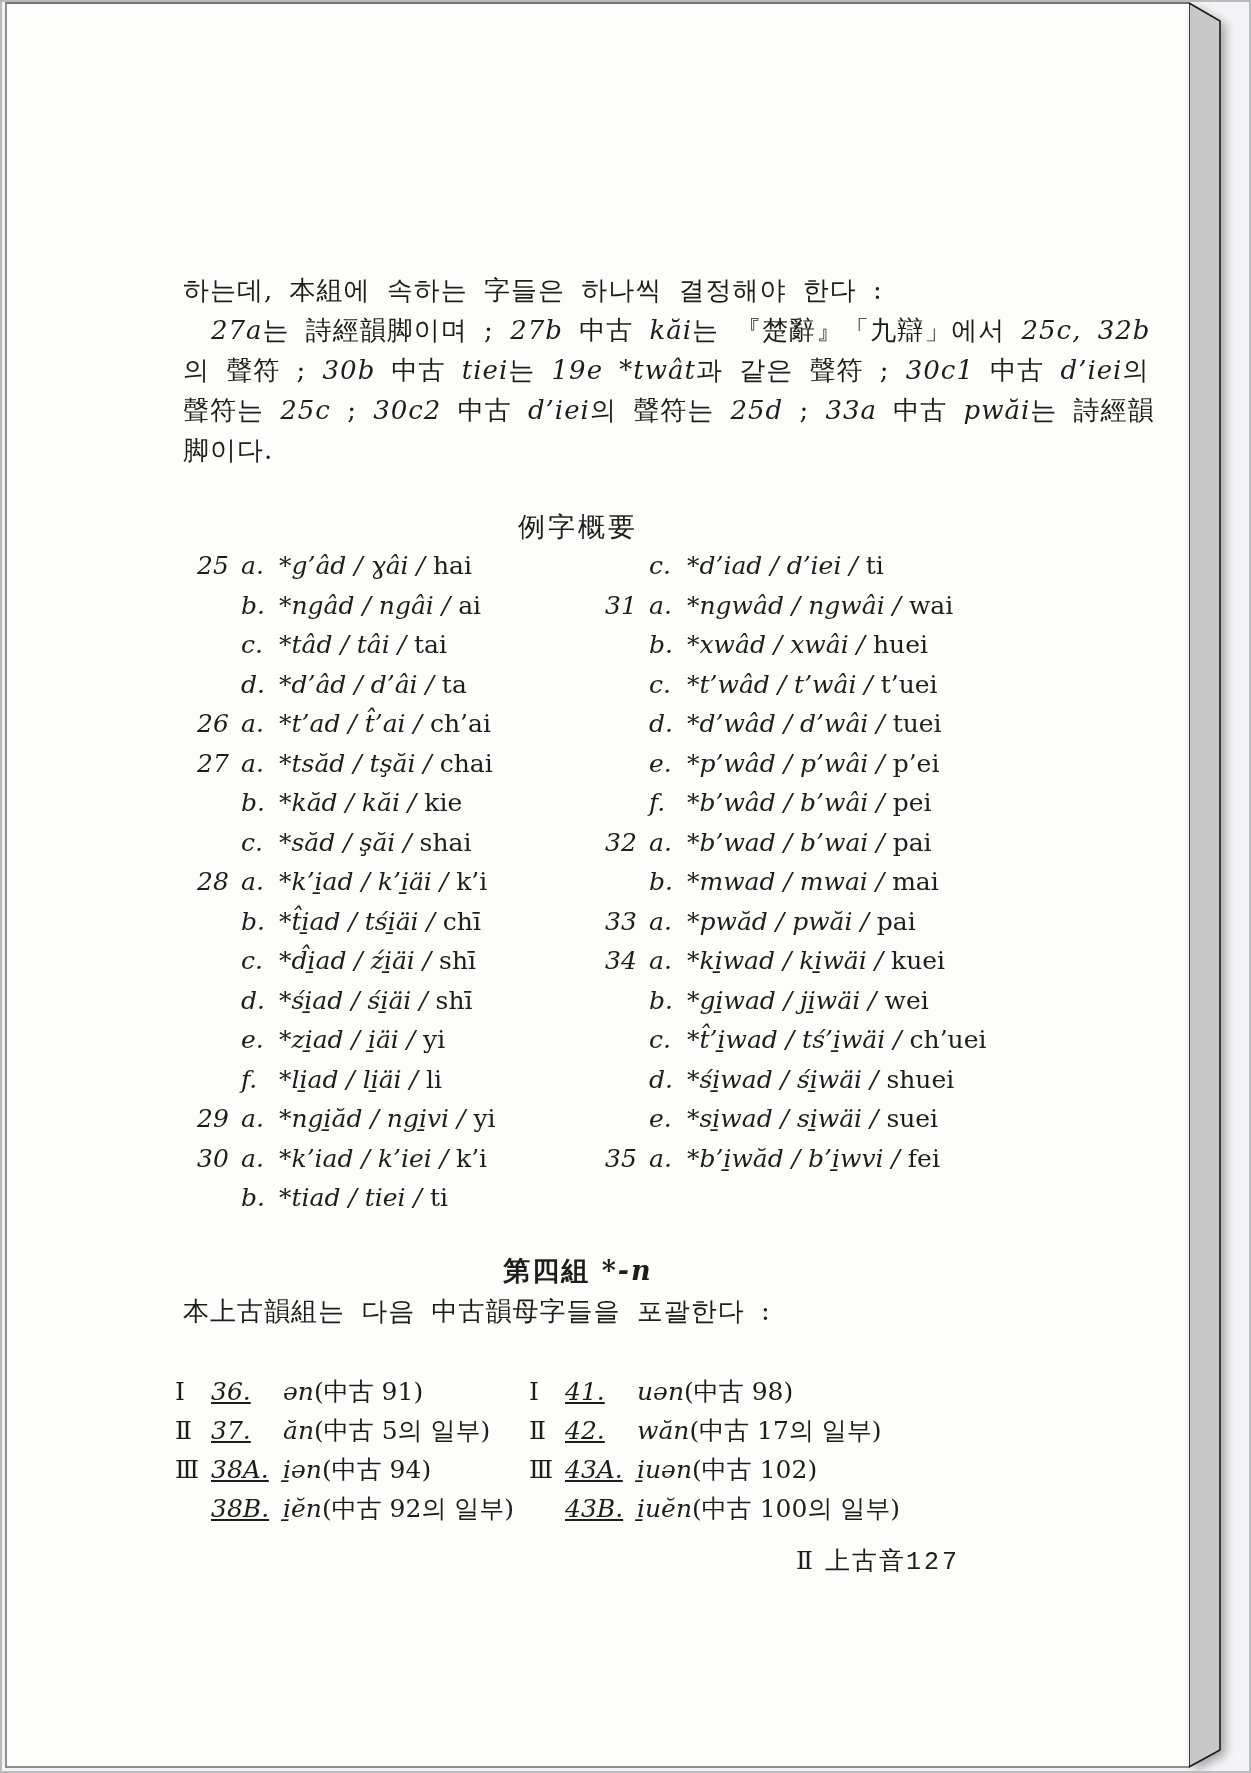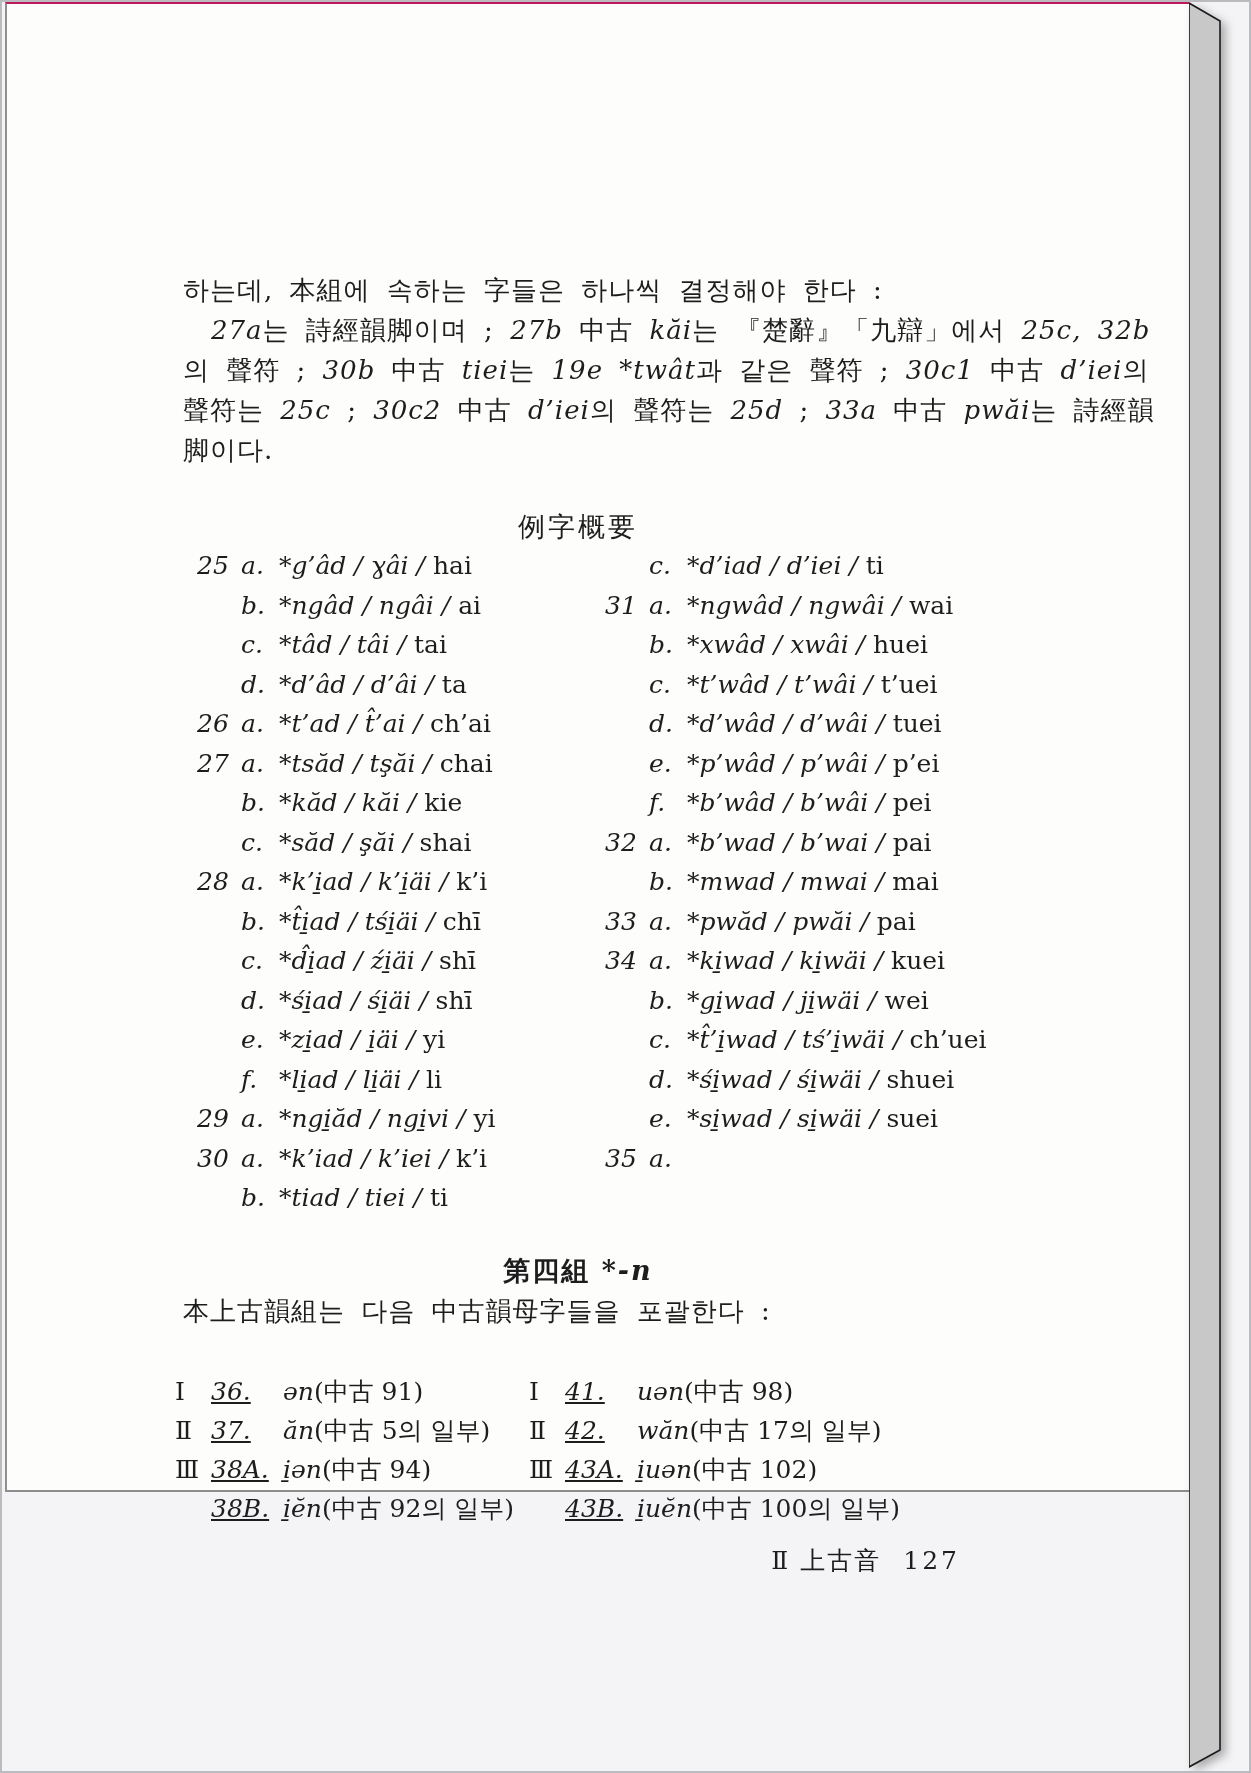--- a/index.html
+++ b/index.html
@@ -4,23 +4,23 @@
 <style>
   html,body{margin:0;padding:0;}
   body{
     width:1251px;height:1773px;position:relative;overflow:hidden;
     background:#f4f4f6;
     font-family:"DejaVu Serif","Liberation Serif",serif;
     color:#1d1d1d;
   }
   .outer-frame{position:absolute;inset:0;border:2px solid #babbbe;pointer-events:none;}
   .page{
-    position:absolute;left:5px;top:2px;width:1184px;height:1490px;
+    position:absolute;left:5px;top:2px;width:1184px;height:1766px;
     background:#fdfdfc;box-sizing:border-box;
-    border-left:2px solid #8f8f8f;border-top:2px solid #be185d;border-bottom:2px solid #8d8d8d;
+    border-left:2px solid #8f8f8f;border-top:2px solid #737373;border-bottom:2px solid #8d8d8d;
   }
   .page-edge{position:absolute;left:1189px;top:2px;filter:drop-shadow(5px 4px 5px rgba(0,0,0,0.30));}
   .it{font-style:italic;}
   
   #paragraph{position:absolute;left:176px;top:266px;width:812px;}
   .pline{font-size:26px;line-height:40px;white-space:nowrap;word-spacing:7px;letter-spacing:1px;}
   .pline.indent{text-indent:28px;}
   
   #ex-heading{position:absolute;left:176px;top:505px;width:790px;text-align:center;
     font-size:27px;letter-spacing:3px;}
@@ -37,21 +37,21 @@
     white-space:nowrap;word-spacing:7px;letter-spacing:1px;}
   
   #list-left{position:absolute;left:168px;top:1368px;}
   #list-right{position:absolute;left:522px;top:1368px;}
   .rh-row{display:flex;font-size:25px;line-height:39px;white-space:nowrap;}
   .rh-band{width:36px;}
   .rh-num{width:72px;font-style:italic;text-decoration:underline;}
   
   #footer{position:absolute;left:176px;top:1540px;width:777px;text-align:right;
     font-size:25px;letter-spacing:2px;}
-  #footer .pageno{margin-left:22px;letter-spacing:3px;}
+  #footer .pageno{letter-spacing:3px;font-family:Liberation Mono, monospace;}
 </style>
 </head>
 <body>
 
 <div class="page">
   <div id="paragraph">
       <div class="pline"><span>하는데, 本組에 속하는 字들은 하나씩 결정해야 한다 :</span></div>
       <div class="pline indent"><span class="it">27a</span><span>는 詩經韻脚이며 ; </span><span class="it">27b</span><span> 中古 </span><span class="it">kăi</span><span>는 『楚辭』「九辯」에서 </span><span class="it">25c, 32b</span></div>
       <div class="pline"><span>의 聲符 ; </span><span class="it">30b</span><span> 中古 </span><span class="it">tiei</span><span>는 </span><span class="it">19e *twât</span><span>과 같은 聲符 ; </span><span class="it">30c1</span><span> 中古 </span><span class="it">d’iei</span><span>의</span></div>
       <div class="pline"><span>聲符는 </span><span class="it">25c</span><span> ; </span><span class="it">30c2</span><span> 中古 </span><span class="it">d’iei</span><span>의 聲符는 </span><span class="it">25d</span><span> ; </span><span class="it">33a</span><span> 中古 </span><span class="it">pwăi</span><span>는 詩經韻</span></div>
@@ -219,20 +219,21 @@
         <span><span class="it">*śi̱wad / śi̱wäi / </span><span class="">shuei</span></span>
       </div>
       <div class="ex-row">
         <span class="ex-num"></span>
         <span class="ex-letter">e.</span>
         <span><span class="it">*si̱wad / si̱wäi / </span><span class="">suei</span></span>
       </div>
       <div class="ex-row">
         <span class="ex-num">35</span>
         <span class="ex-letter">a.</span>
+        <span><span class="it">*b’i̱wăd / b’i̱wvi / </span><span class="">fei</span></span>
       </div>
     </div>
 
   <div id="sec-heading"><span>第四組 </span><span class="it">*-n</span></div>
   <div id="sec-intro">本上古韻組는 다음 中古韻母字들을 포괄한다 :</div>
 
   <div id="list-left">
       <div class="rh-row">
         <span class="rh-band">Ⅰ</span>
         <span class="rh-num">36.</span>

